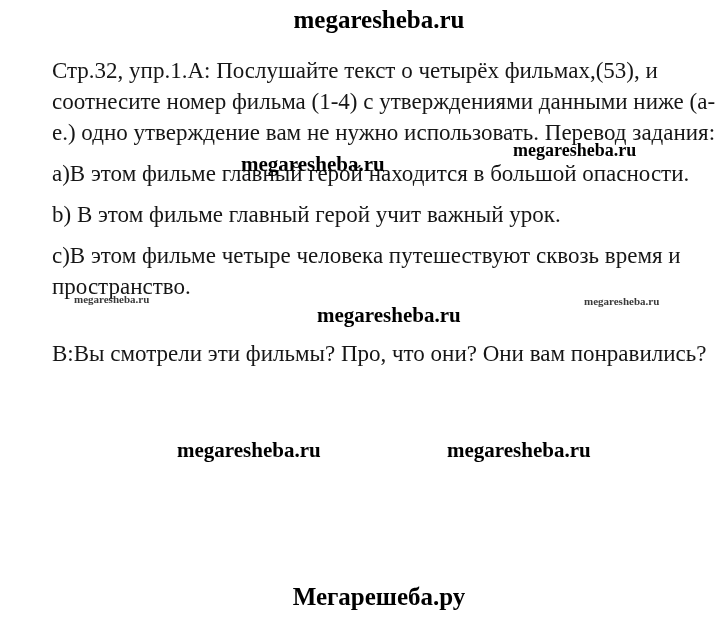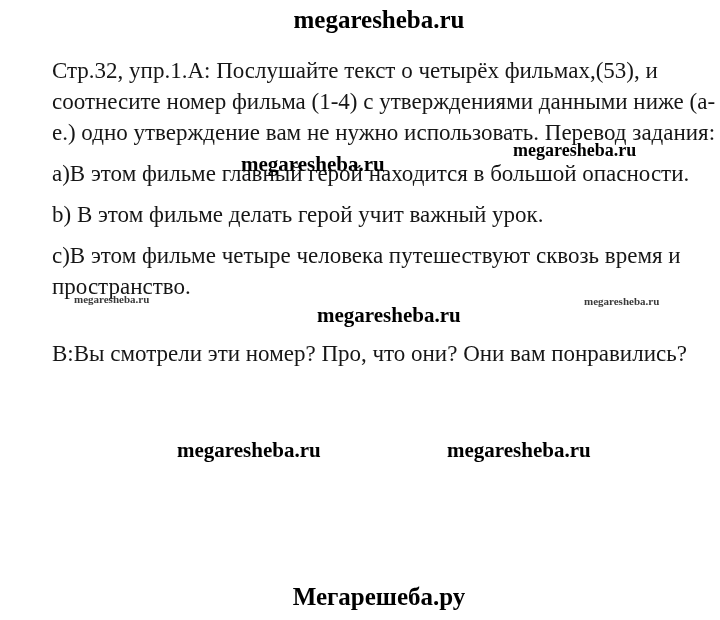--- a/index.html
+++ b/index.html
@@ -82,24 +82,24 @@
 </head>
 <body>
 
 <div class="page">
 
   <div class="brand-top">megaresheba.ru</div>
 
   <div class="body-text">
     <p class="para">Стр.32, упр.1.А: Послушайте текст о четырёх фильмах,(53), и соотнесите номер фильма (1-4) с утверждениями данными ниже (a-e.) одно утверждение вам не нужно использовать. Перевод задания:</p>
     <p class="para">a)В этом фильме главный герой находится в большой опасности.</p>
-    <p class="para">b) В этом фильме делать герой учит важный урок.</p>
+    <p class="para">b) В этом фильме главный герой учит важный урок.</p>
     <p class="para">c)В этом фильме четыре человека путешествуют сквозь время и пространство.</p>
     <div class="gap"></div>
-    <p class="para">B:Вы смотрели эти номер? Про, что они? Они вам понравились?</p>
+    <p class="para">B:Вы смотрели эти фильмы? Про, что они? Они вам понравились?</p>
   </div>
 
   <div class="wm wm-big wm-1">megaresheba.ru</div>
   <div class="wm wm-mid wm-2">megaresheba.ru</div>
   <div class="wm wm-small wm-3">megaresheba.ru</div>
   <div class="wm wm-small wm-4">megaresheba.ru</div>
   <div class="wm wm-big wm-5">megaresheba.ru</div>
   <div class="wm wm-big wm-6">megaresheba.ru</div>
   <div class="wm wm-big wm-7">megaresheba.ru</div>
 

